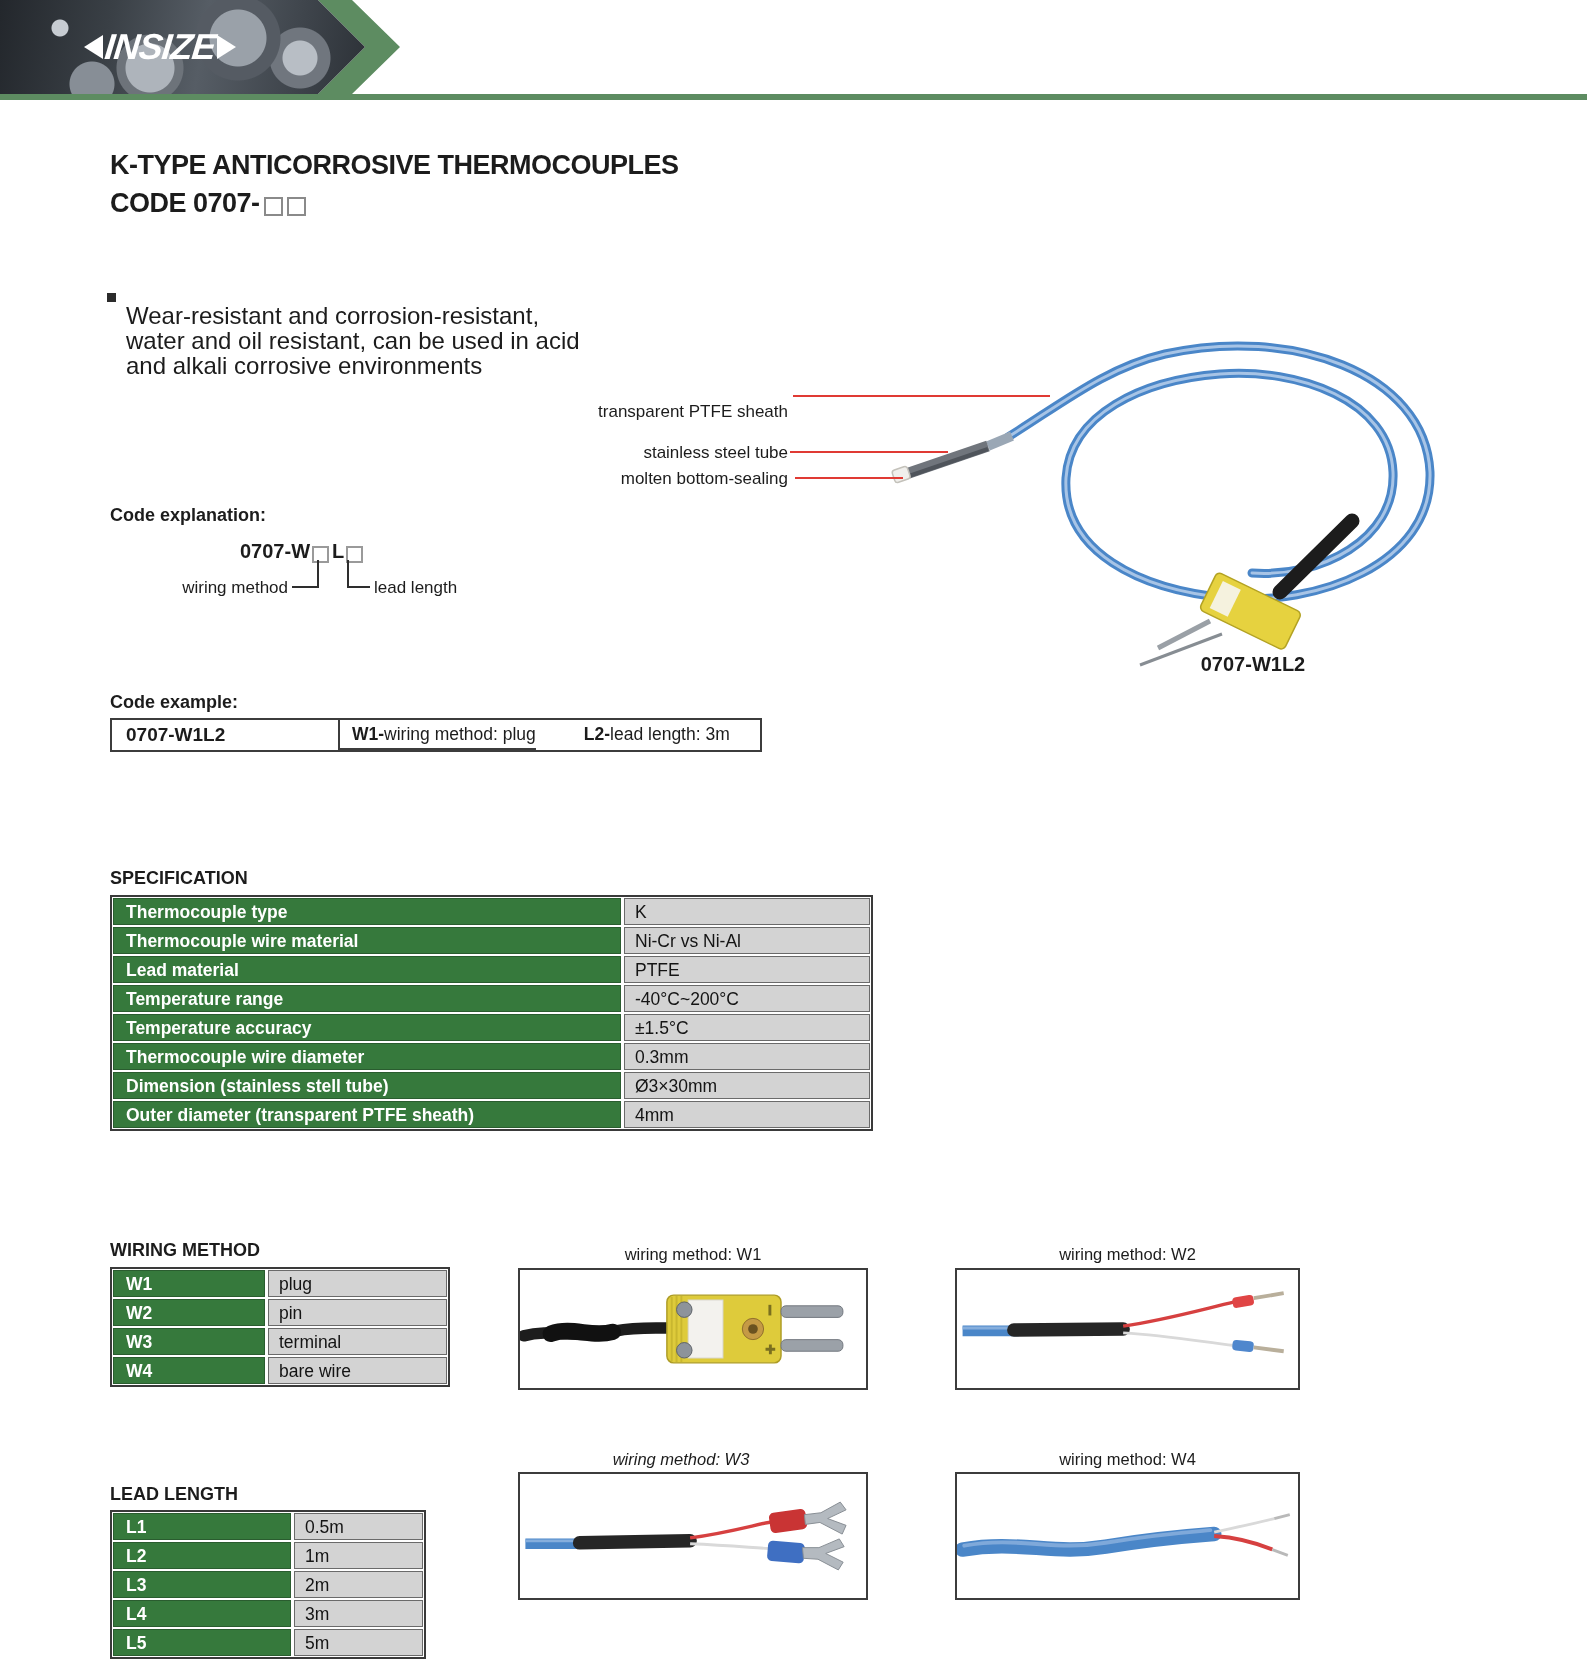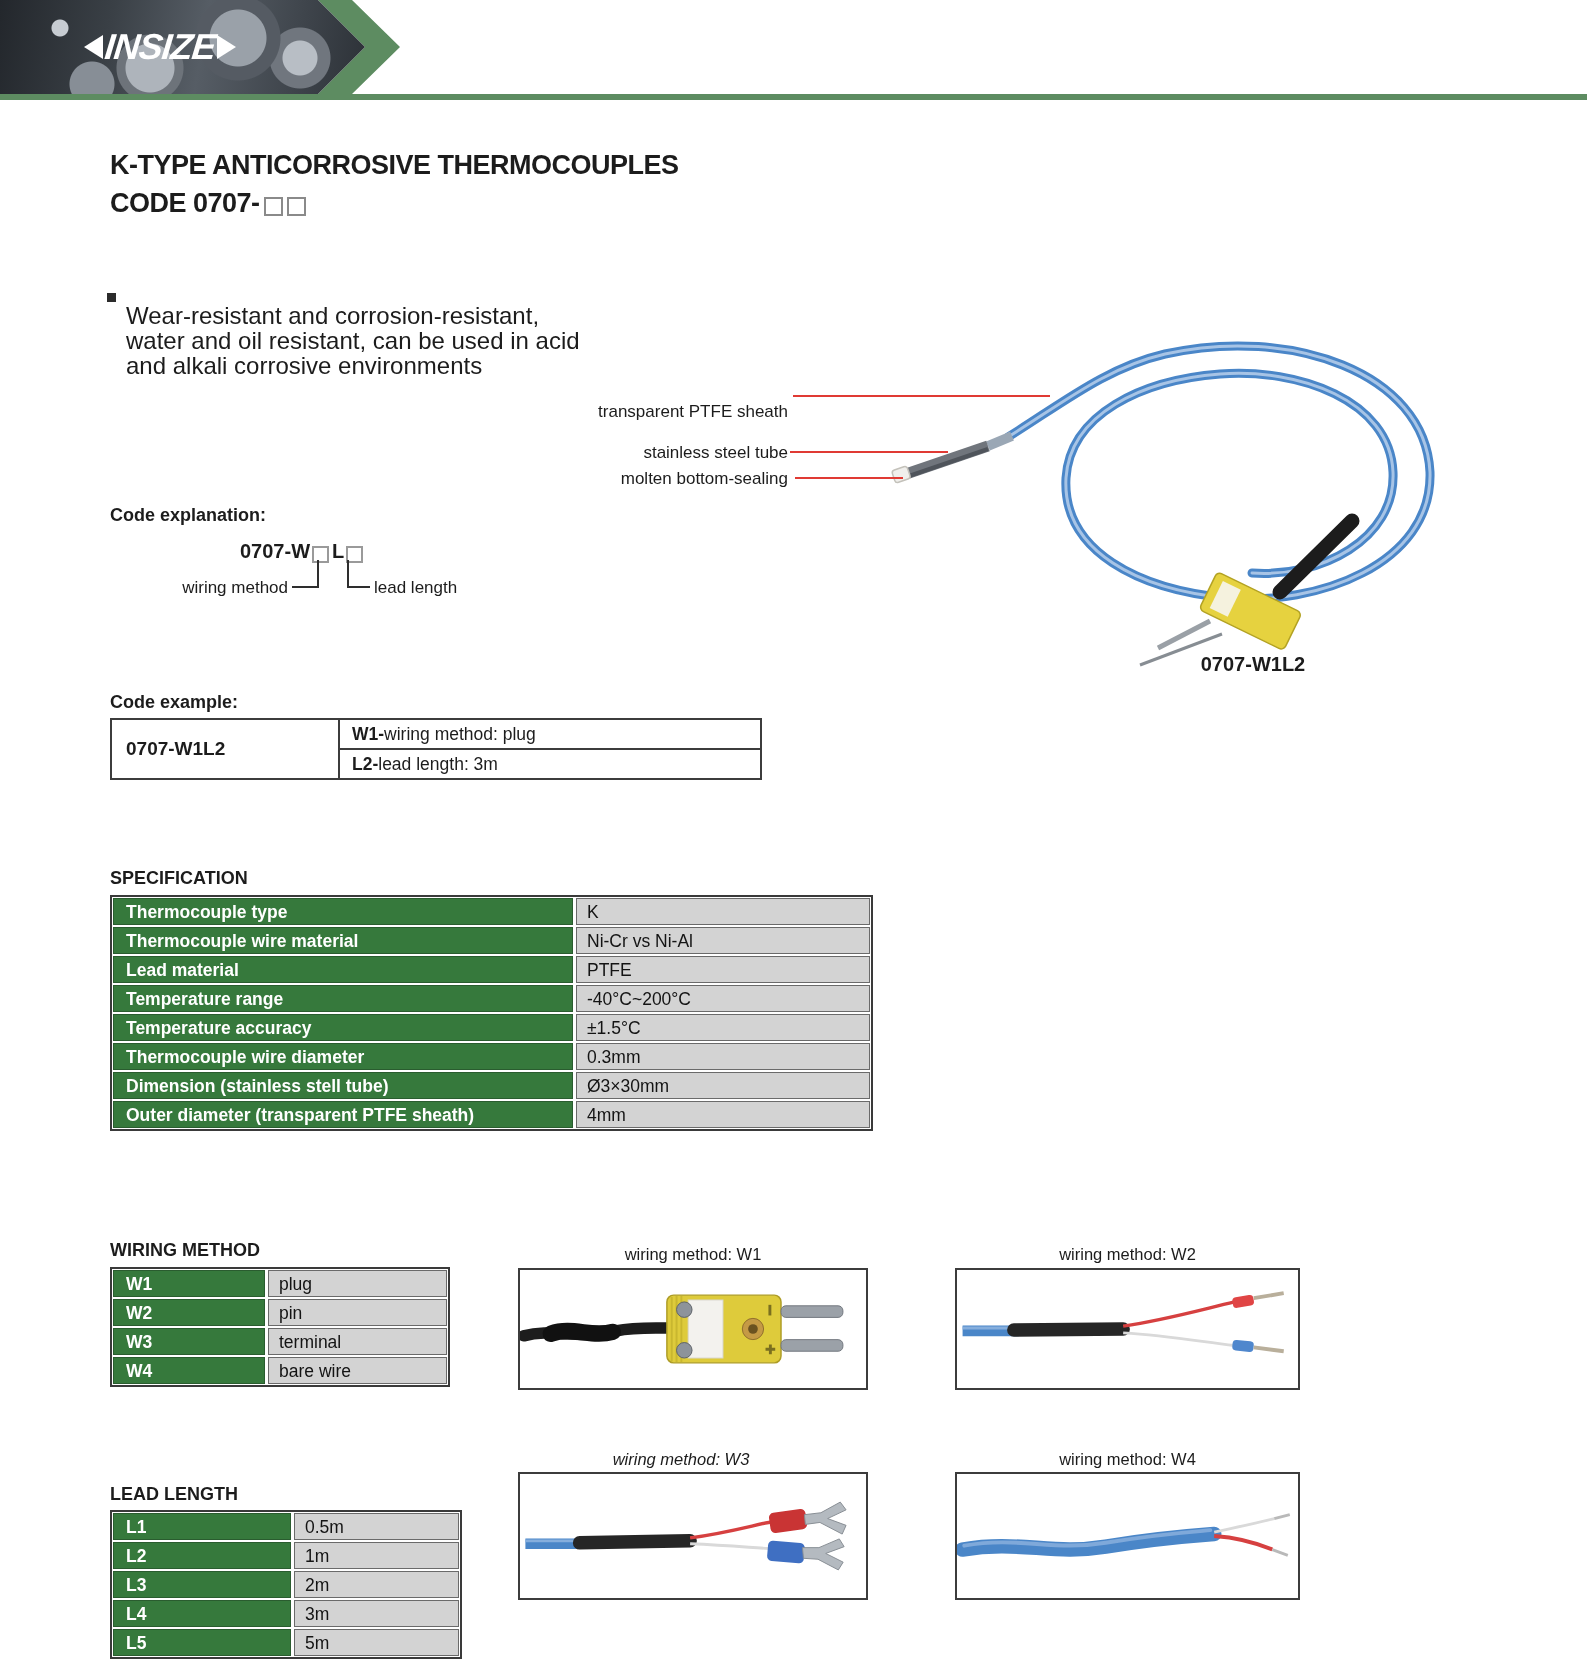--- a/index.html
+++ b/index.html
@@ -46,38 +46,38 @@
   .h-bold{font-size:18px;font-weight:bold;}
   #code-line{left:240px;top:540px;font-size:20px;font-weight:bold;display:flex;align-items:flex-start;}
   .code-box-sm{display:inline-block;width:13px;height:13px;border:2px solid #9a9a9a;margin-left:2px;margin-top:6px;}
   .conn{background:#2e2e2e;}
   #wiring-method-label{right:1299px;top:578px;font-size:17px;white-space:nowrap;}
   #lead-length-label{left:374px;top:578px;font-size:17px;white-space:nowrap;}
 
   
   #code-example-table{left:110px;top:718px;width:648px;border:2px solid #3c3c3c;display:flex;background:#fff;}
   #ce-left{width:212px;border-right:2px solid #3c3c3c;display:flex;align-items:center;padding-left:14px;font-size:19px;font-weight:bold;}
-  #ce-right{flex:1;display:flex;flex-direction:column;}
+  #ce-right{flex:1;display:flex;flex-direction:row;gap:36px;}
   .ce-row{height:28px;display:flex;align-items:center;padding-left:12px;font-size:17.5px;}
   .ce-row.first{border-bottom:2px solid #3c3c3c;}
   .ce-bold{font-weight:bold;}
 
   
   .dtable{border:2px solid #3a3a3a;background:#fff;padding:1px;}
   .trow{display:flex;gap:3px;margin-bottom:2px;}
   .trow:last-child{margin-bottom:0;border-radius:13px;}
   .tkey{background:#36793c;color:#fff;font-weight:bold;font-size:17.5px;line-height:27px;height:27px;
         padding-left:12px;border:1px solid #2a5c2f;box-sizing:border-box;white-space:nowrap;overflow:hidden;}
   .tval{background:#d3d3d3;color:#141414;font-size:17.5px;line-height:27px;height:27px;flex:1;
         padding-left:10px;border:1px solid #6a6a6a;box-sizing:border-box;white-space:nowrap;}
   #spec-table{left:110px;top:895px;width:763px;box-sizing:border-box;}
-  #spec-table .tkey{width:460px;}
+  #spec-table .tkey{width:508px;}
   #wiring-table{left:110px;top:1267px;width:340px;box-sizing:border-box;}
   #wiring-table .tkey{width:152px;}
-  #lead-table{left:110px;top:1510px;width:352px;box-sizing:border-box;}
+  #lead-table{left:110px;top:1510px;width:316px;box-sizing:border-box;}
   #lead-table .tkey{width:178px;}
 
   
   .fig-label{font-size:16.5px;text-align:center;white-space:nowrap;}
   .fig-box{border:2px solid #3c3c3c;background:#fff;box-sizing:border-box;}
   .fig-box svg{display:block;width:100%;height:100%;}
 
   #product-caption{left:1173px;top:653px;width:160px;text-align:center;font-size:20px;font-weight:bold;}
 </style>
 </head>

